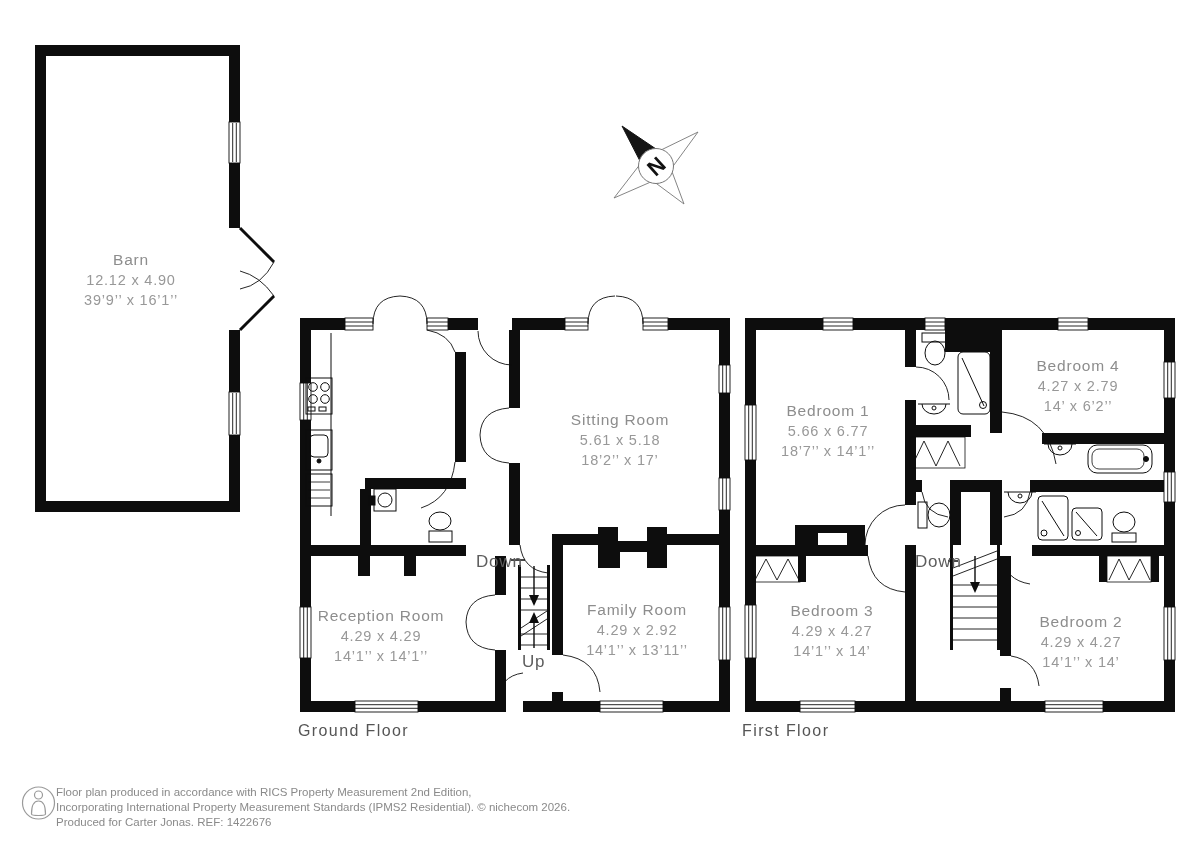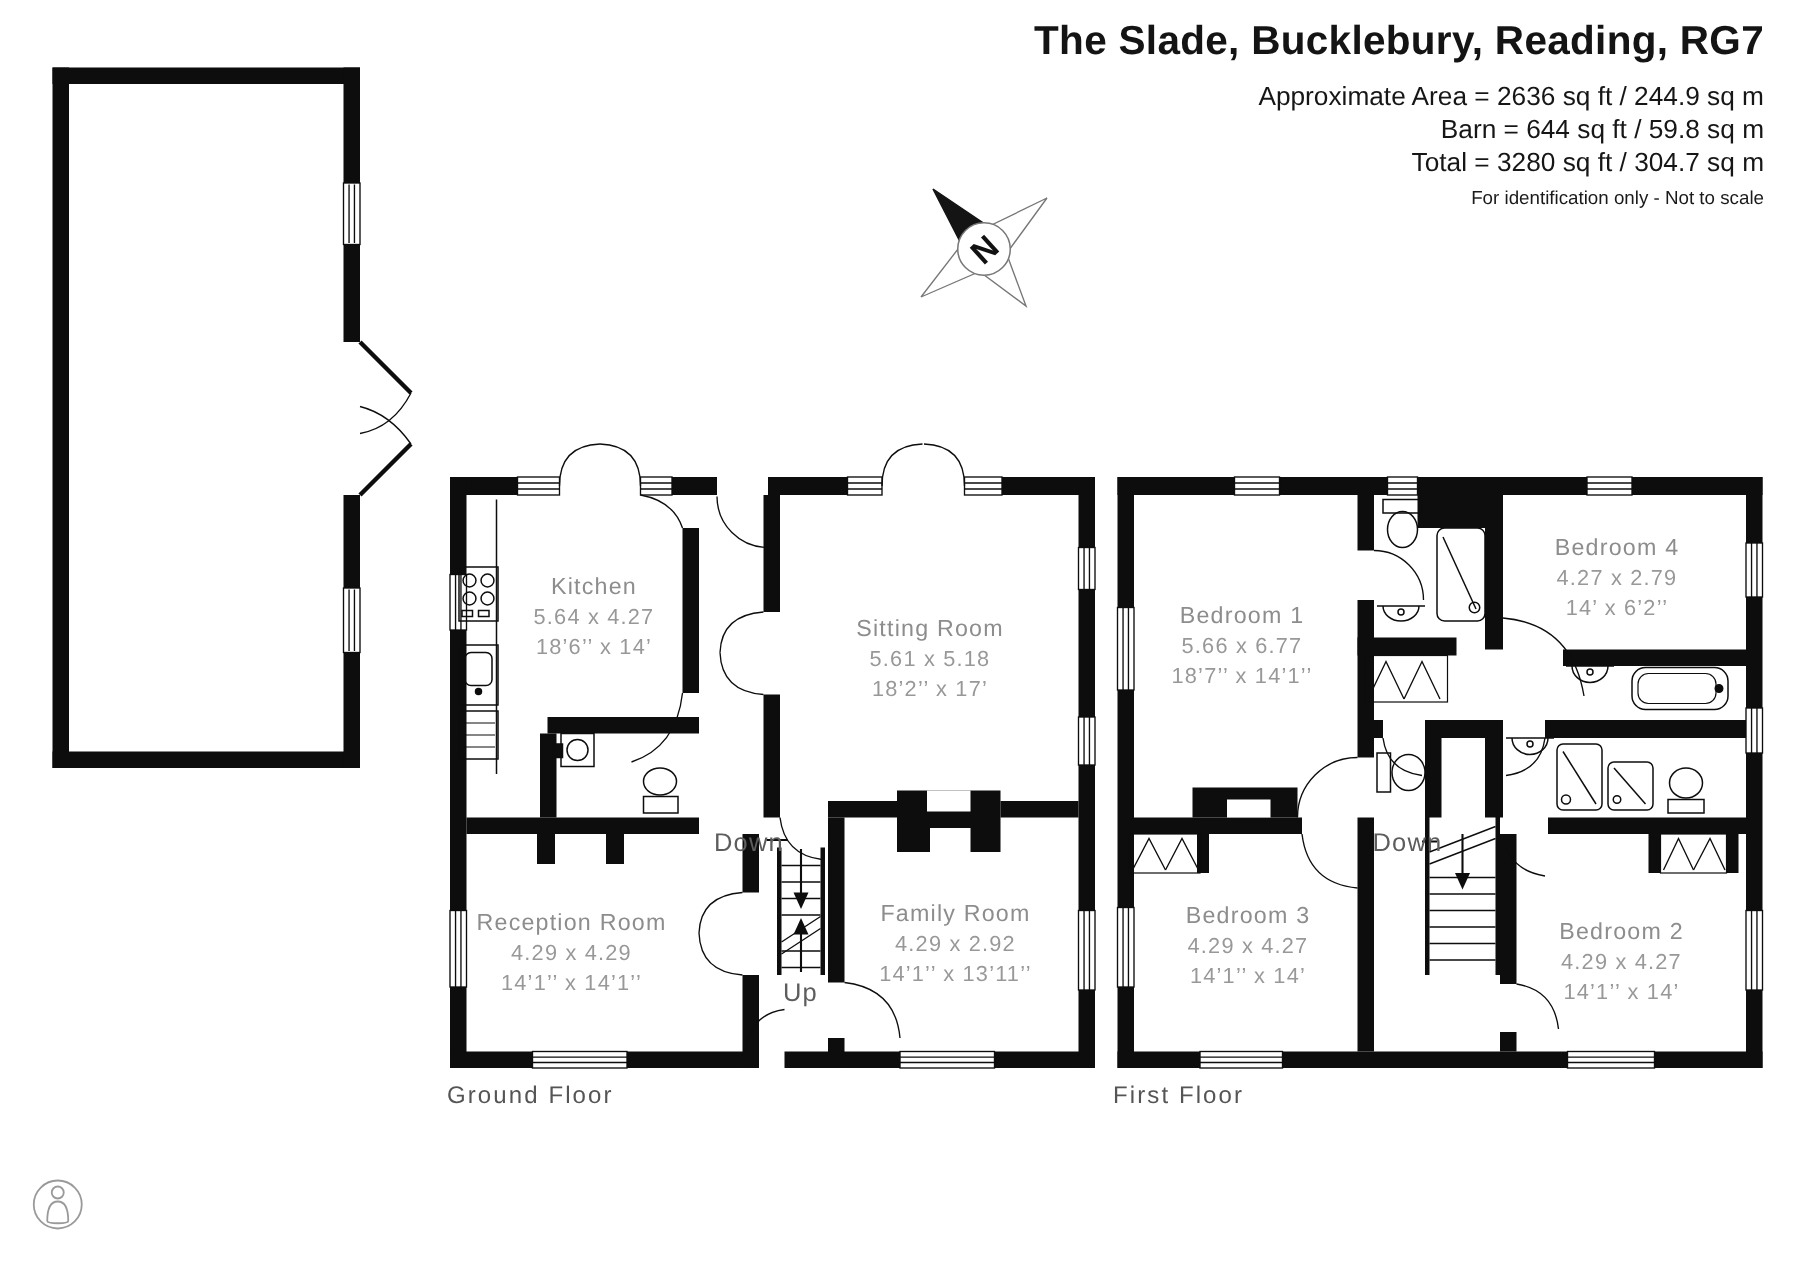--- a/index.html
+++ b/index.html
@@ -293,32 +293,25 @@
         </g>
   </g>
 
   <g fill="none" stroke="#9a9a9a" stroke-width="1.2">
     <circle cx="38.5" cy="803" r="16"></circle>
     <circle cx="38.5" cy="795" r="4"></circle>
     <path d="M31.5,814c0-9 2.5-13 7-13c4.5,0 7,4 7,13c0,2 -14,2 -14,0z"></path>
   </g>
 </svg>
 
-<div class="hdr">
-  <div class="hdr-title">The Slade, Bucklebury, Reading, RG7</div>
-  <div class="hdr-line">Approximate Area = 2636 sq ft / 244.9 sq m</div>
-  <div class="hdr-line">Barn = 644 sq ft / 59.8 sq m</div>
-  <div class="hdr-line">Total = 3280 sq ft / 304.7 sq m</div>
-  <div class="hdr-note">For identification only - Not to scale</div>
-</div>
-
-<div class="room-label" style="left:396px;top:382px">
-  <div class="rname">Kitchen</div>
-  <div class="rdim">5.64 x 4.27</div>
-  <div class="rdim">18’6’’ x 14’</div>
+
+<div class="room-label" style="left:131px;top:250px">
+  <div class="rname">Barn</div>
+  <div class="rdim">12.12 x 4.90</div>
+  <div class="rdim">39’9’’ x 16’1’’</div>
 </div>
 <div class="room-label" style="left:620px;top:410px">
   <div class="rname">Sitting Room</div>
   <div class="rdim">5.61 x 5.18</div>
   <div class="rdim">18’2’’ x 17’</div>
 </div>
 <div class="room-label" style="left:381px;top:606px">
   <div class="rname">Reception Room</div>
   <div class="rdim">4.29 x 4.29</div>
   <div class="rdim">14’1’’ x 14’1’’</div>
@@ -349,14 +342,19 @@
   <div class="rdim">14’1’’ x 14’</div>
 </div>
 
 <div class="stair-label" style="left:476px;top:552px">Down</div>
 <div class="stair-label" style="left:522px;top:652px">Up</div>
 <div class="stair-label" style="left:915px;top:552px">Down</div>
 
 <div class="floor-label" style="left:298px;top:722px">Ground Floor</div>
 <div class="floor-label" style="left:742px;top:722px">First Floor</div>
 
+<div class="footer">
+  <div>Floor plan produced in accordance with RICS Property Measurement 2nd Edition,</div>
+  <div>Incorporating International Property Measurement Standards (IPMS2 Residential).    © nichecom 2026.</div>
+  <div>Produced for Carter Jonas.   REF: 1422676</div>
+</div>
 
 </div>
 
 </body></html>

